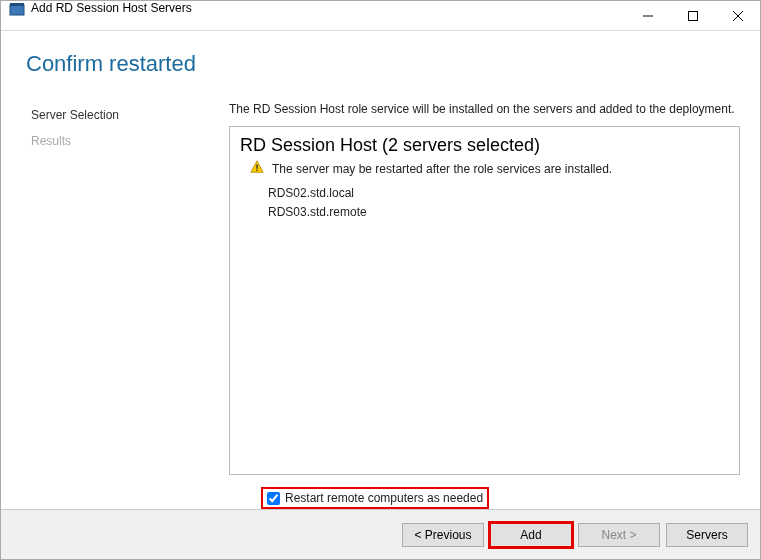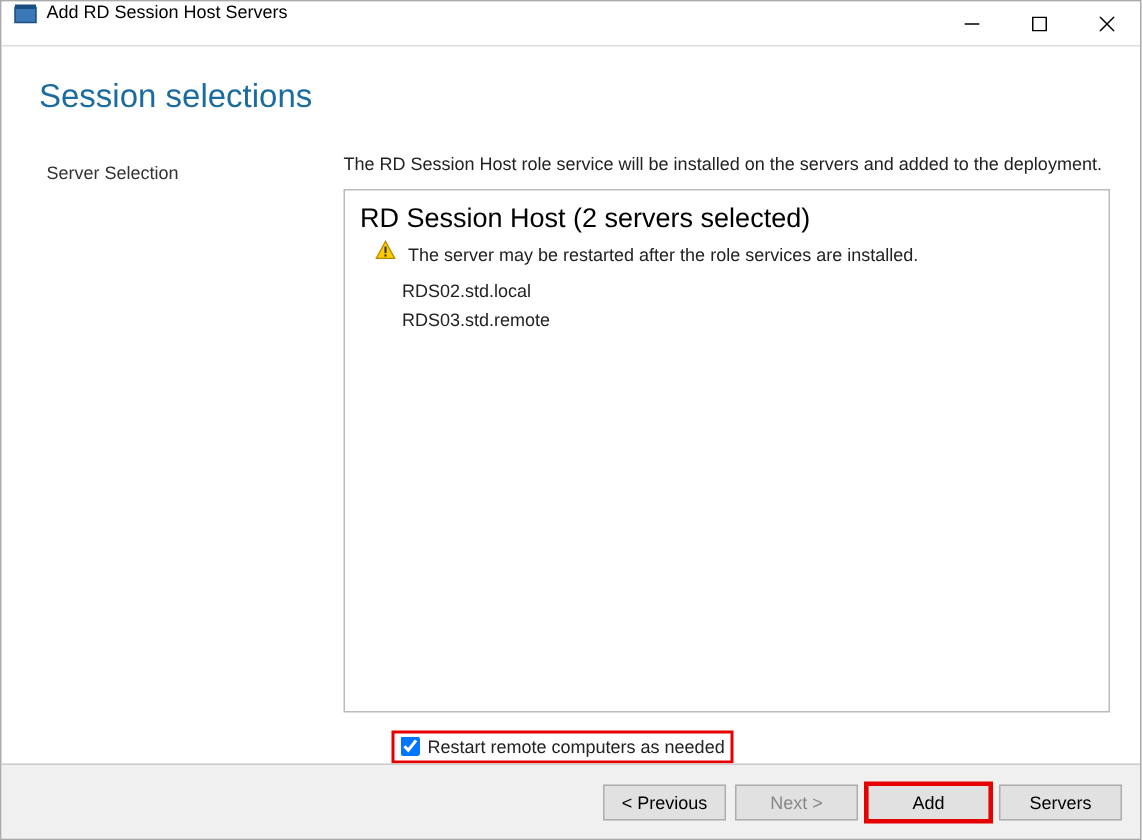--- a/index.html
+++ b/index.html
@@ -69,26 +69,27 @@
     <div class="titlebar-btn">
       <svg width="10" height="10">
           <line x1="0" y1="0" x2="10" y2="10" stroke="#000" stroke-width="1"></line>
           <line x1="10" y1="0" x2="0" y2="10" stroke="#000" stroke-width="1"></line>
         </svg>
     </div>
   </div>
 </div>
 
 <div class="content">
-  <div class="page-heading">Session selections</div>
+  <div class="page-heading">Confirm restarted</div>
 
   <div class="body-area">
 
     <div class="sidebar">
       <div class="sidebar-item">Server Selection</div>
+      <div class="sidebar-item disabled">Results</div>
     </div>
 
     <div class="detail">
       <div class="intro">The RD Session Host role service will be installed on the servers and added to the deployment.</div>
       <div class="list-box">
         <div class="list-header">RD Session Host  (2 servers selected)</div>
         <div class="warn-row">
           <span>
             <svg width="14" height="14" viewBox="0 0 16 16">
               <polygon points="8,1 15,14 1,14" fill="#ffcc00" stroke="#b58900" stroke-width="1"></polygon>
@@ -106,16 +107,16 @@
           <input type="checkbox" checked="" style="">
           <span class="checkbox-label">Restart remote computers as needed</span>
         </label>
       </div>
     </div>
   </div>
 </div>
 
 <div class="footer">
   <button class="btn">&lt; Previous</button>
+  <button class="btn highlight">Add</button>
   <button class="btn" disabled="">Next &gt;</button>
-  <button class="btn highlight">Add</button>
   <button class="btn">Servers</button>
 </div>
 
 </body></html>

